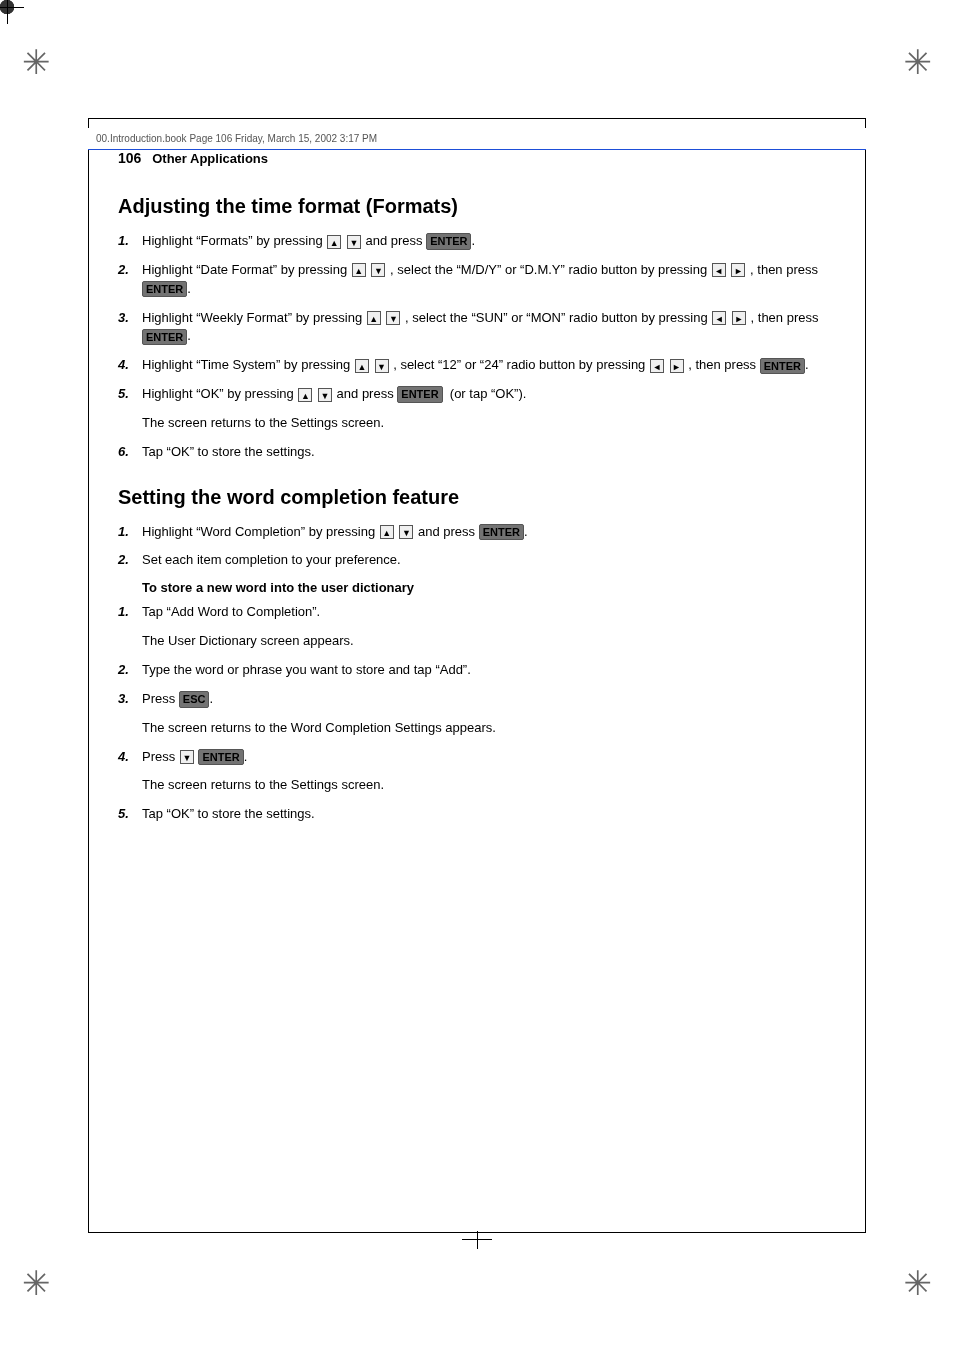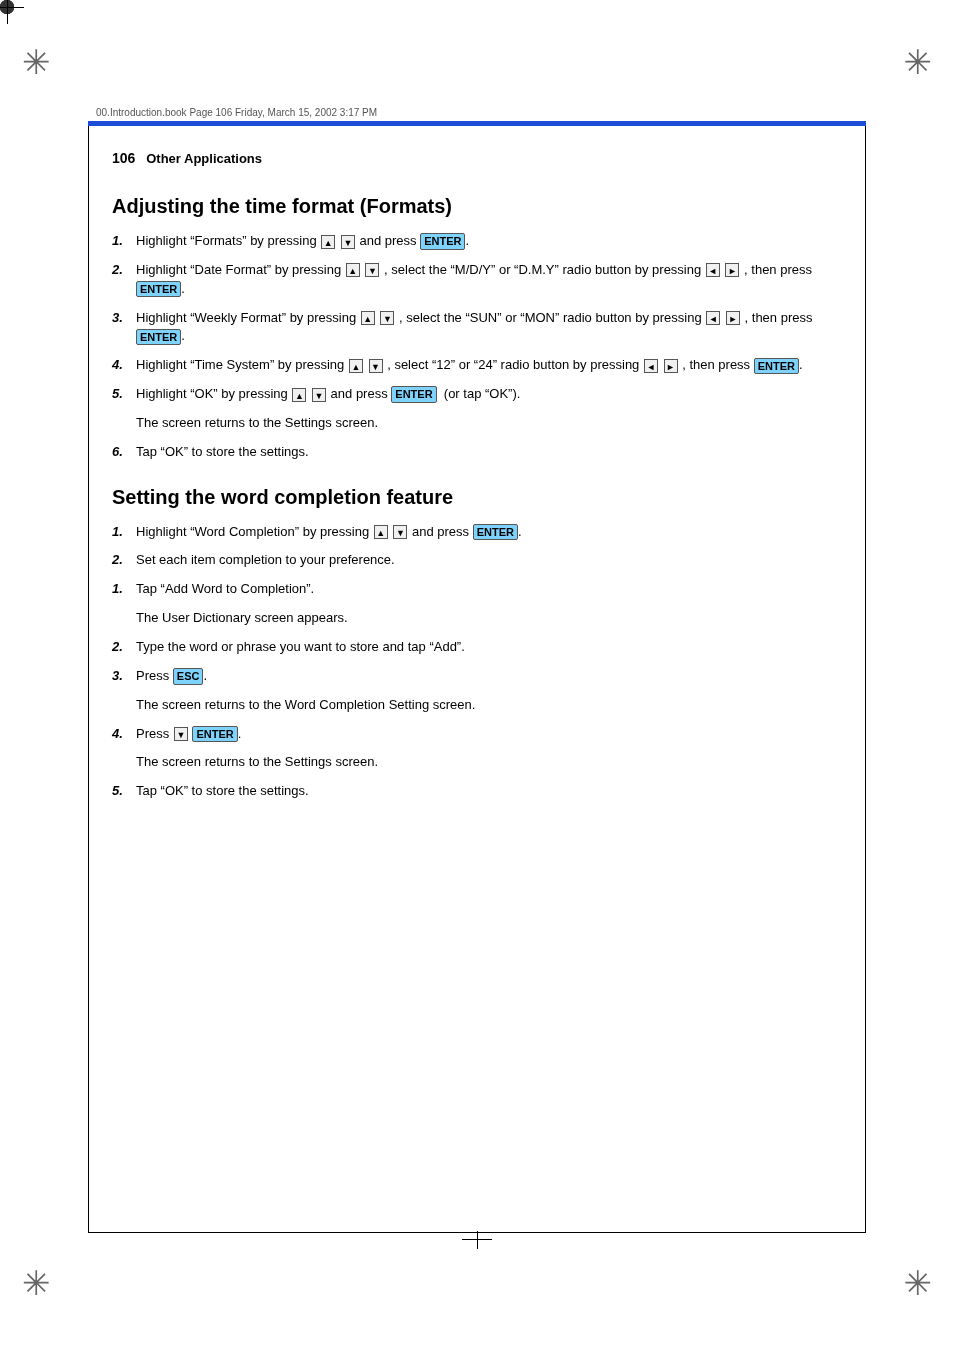--- a/index.html
+++ b/index.html
@@ -69,45 +69,45 @@
       top: 118px;
       left: 88px;
       right: 88px;
       bottom: 118px;
       border: 1px solid #000;
     }
 
     
     .filepath-bar {
       position: absolute;
-      top: 104px;
+      top: 128px;
       left: 88px;
       right: 88px;
       height: 22px;
-      border-bottom: 5px solid #1d4ed8;
+      border-bottom: 1px solid #1d4ed8;
       background: #fff;
       display: flex;
       align-items: center;
       padding: 0 8px;
     }
 
     .filepath-text {
       font-family: Arial, sans-serif;
       font-size: 10px;
       color: #555;
     }
 
     
     .content-area {
       position: absolute;
       top: 140px;
       left: 88px;
       right: 88px;
       bottom: 118px;
-      padding: 10px 25px 20px 24px;
+      padding: 10px 25px 20px 30px;
     }
 
     
     .page-header {
       margin-bottom: 20px;
       padding-bottom: 4px;
     }
 
     .page-number-title {
       font-family: Arial, Helvetica, sans-serif;
@@ -172,21 +172,21 @@
 
     
     .kbd {
       display: inline-block;
       border: 1px solid #555;
       border-radius: 2px;
       padding: 0px 3px;
       font-family: Arial, Helvetica, sans-serif;
       font-size: 11px;
       font-weight: bold;
-      background: #7dd3fc;
+      background: #737373;
       color: #000;
       line-height: 1.3;
       vertical-align: middle;
     }
 
     
     .nav-key {
       display: inline-block;
       width: 14px;
       height: 14px;
@@ -369,20 +369,21 @@
 
         <li>
           <span class="step-num">2.</span>
           <span class="step-content">
             Set each item completion to your preference.
           </span>
         </li>
 
       </ol>
 
+      <div class="sub-heading">To store a new word into the user dictionary</div>
 
       <ol class="steps-list">
 
         <li>
           <span class="step-num">1.</span>
           <span class="step-content">
             Tap “Add Word to Completion”.
           </span>
         </li>
         <div class="step-note">The User Dictionary screen appears.</div>
@@ -393,21 +394,21 @@
             Type the word or phrase you want to store and tap “Add”.
           </span>
         </li>
 
         <li>
           <span class="step-num">3.</span>
           <span class="step-content">
             Press <span class="kbd">ESC</span>.
           </span>
         </li>
-        <div class="step-note">The screen returns to the Word Completion Setting screen.</div>
+        <div class="step-note">The screen returns to the Word Completion Settings appears.</div>
 
         <li>
           <span class="step-num">4.</span>
           <span class="step-content">
             Press
             <span class="nav-key">▼</span>
             <span class="kbd">ENTER</span>.
           </span>
         </li>
         <div class="step-note">The screen returns to the Settings screen.</div>

